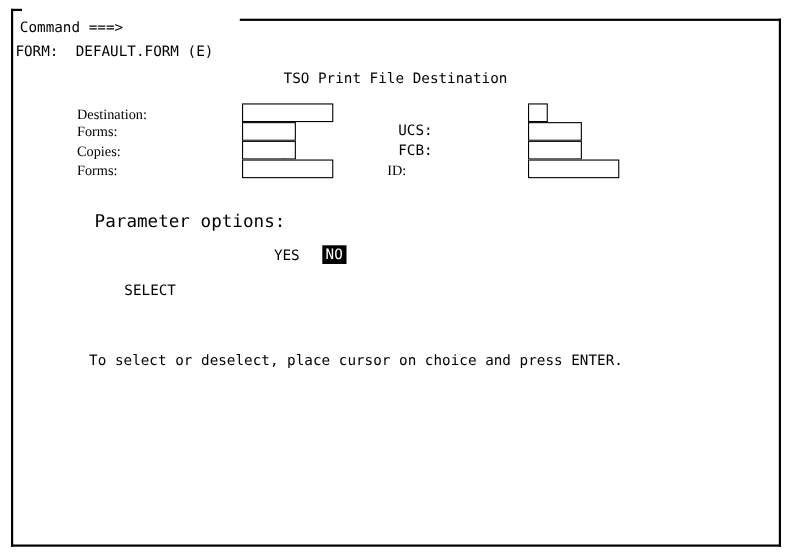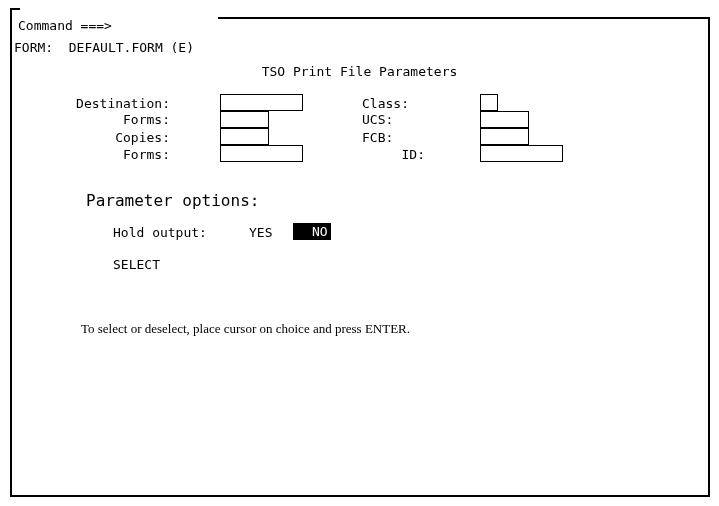--- a/index.html
+++ b/index.html
@@ -81,21 +81,21 @@
     white-space: pre;
   }
 
   
   .field-label {
     position: absolute;
     font-size: 13px;
     line-height: 16px;
     white-space: pre;
   }
-  .label-right { text-align: right; }
+  .label-right { text-align: left; font-family: Liberation Serif, serif; }
   .label-left  { text-align: left; }
 
   .input-box {
     position: absolute;
     border: 1px solid #000;
     background: #ffffff;
     box-sizing: border-box;
     font-size: 13px;
     line-height: 14px;
     padding: 1px 0 0 2px;
@@ -121,47 +121,46 @@
   }
   .opt-text {
     position: absolute;
     font-size: 13px;
     line-height: 16px;
     white-space: pre;
   }
   .reverse-video {
     background: #000000;
     color: #ffffff;
-    padding: 1px 3px 1px 19px;
+    padding: 1px 3px 1px 3px;
   }
 
   .footnote {
     position: absolute;
     font-size: 13px;
     line-height: 16px;
     white-space: pre;
-    font-family: Liberation Serif, serif;
   }
 </style>
 </head>
 <body>
 
 <div id="screen">
 
   <div class="frame-top-left"></div>
   <div class="frame-top-right"></div>
   <div class="frame-left"></div>
   <div class="frame-right"></div>
   <div class="frame-bottom"></div>
 
   <div class="form-title">FORM:  DEFAULT.FORM (E)</div>
 
   <div class="command-line">Command ===&gt;</div>
 
-  <div class="panel-heading">TSO Print File Parameters</div>
+  <div class="panel-heading">TSO Print File Destination</div>
 
   <div class="field-label label-right" style="left:70px; top:96px; width:100px;">Destination:</div>
   <div class="field-label label-right" style="left:70px; top:130px; width:100px;">Copies:</div>
   <div class="field-label label-right" style="left:70px; top:112px; width:100px;">Forms:</div>
   <div class="field-label label-right" style="left:70px; top:147px; width:100px;">Forms:</div>
 
   <div class="input-box" style="left:220px; top:94px; width:83px; height:17px;">
     <span class="cursor-block"></span><span></span>
   </div>
 
@@ -170,44 +169,42 @@
   </div>
 
   <div class="input-box" style="left:220px; top:128px; width:49px; height:17px;">
     <span>1</span>
   </div>
 
   <div class="input-box" style="left:220px; top:145px; width:83px; height:17px;">
     <span></span>
   </div>
 
-  <div class="field-label label-left" style="left:362px; top:96px; width:100px;">Class:</div>
   <div class="field-label label-left" style="left:362px; top:112px; width:100px;">UCS:</div>
   <div class="field-label label-left" style="left:362px; top:130px; width:100px;">FCB:</div>
-  <div class="field-label label-right" style="left:378px; top:147px; width:47px;">ID:</div>
+  <div class="field-label label-right" style="left:352px; top:147px; width:47px;">ID:</div>
 
   <div class="input-box" style="left:480px; top:94px; width:18px; height:17px;">
     
   </div>
 
   <div class="input-box" style="left:480px; top:111px; width:49px; height:17px;">
     <span></span>
   </div>
 
   <div class="input-box" style="left:480px; top:128px; width:49px; height:17px;">
     <span></span>
   </div>
 
   <div class="input-box" style="left:480px; top:145px; width:83px; height:17px;">
     <span></span>
   </div>
 
   <div class="section-label" style="left:86px; top:193px;">Parameter options:</div>
 
-  <div class="opt-text" style="left:113px; top:225px;">Hold output:</div>
 
   <div class="opt-text" style="left:249px; top:225px;">YES</div>
 
   <div class="opt-text" style="left:293px; top:224px;"><span class="reverse-video">NO</span></div>
 
   <div class="opt-text" style="left:113px; top:257px;">SELECT</div>
 
 
   <div class="footnote" style="left:81px; top:321px;">To select or deselect, place cursor on choice and press ENTER.</div>
 

